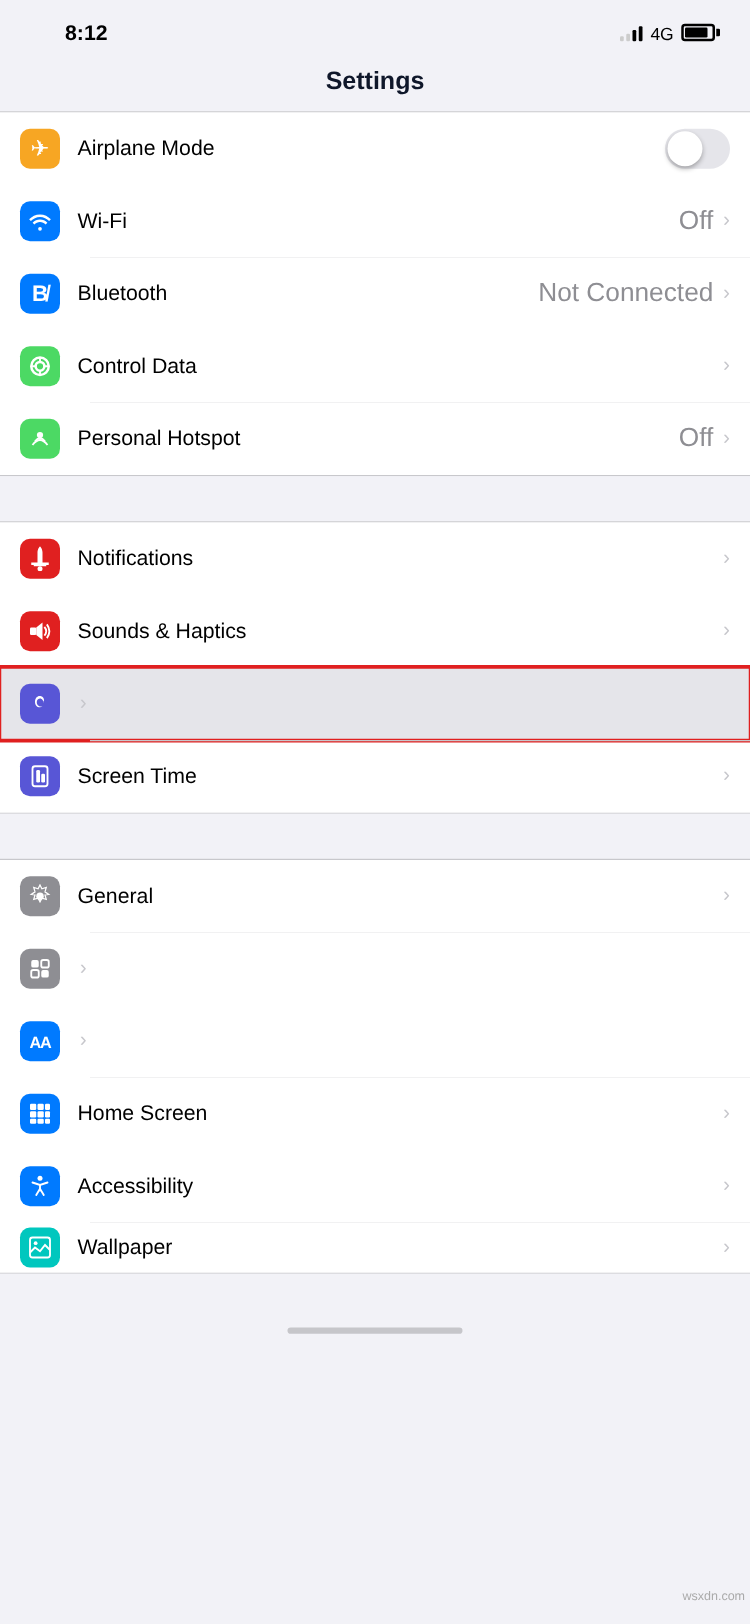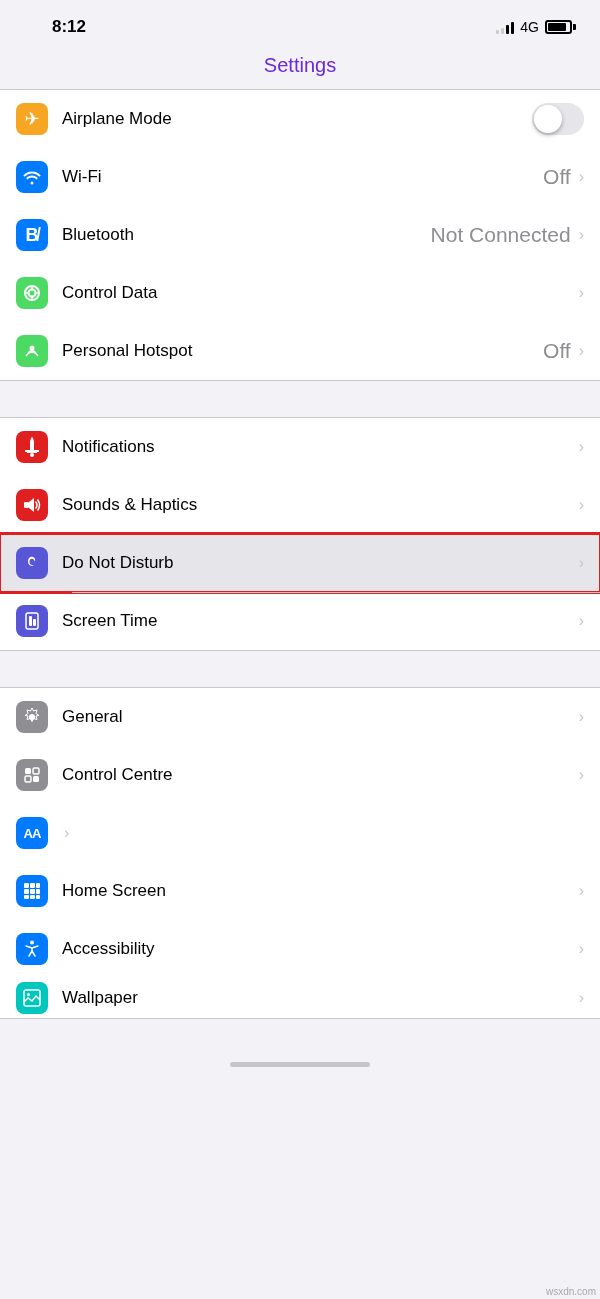--- a/index.html
+++ b/index.html
@@ -23,21 +23,21 @@
       height: 50px;
       margin-left: 28px;
     }
     .status-time {
       font-size: 17px;
       font-weight: 600;
       color: #000;
     }
     .status-icons {
       display: flex;
-      align-items: center;
+      align-items: flex-start;
       gap: 6px;
     }
     .signal-bars {
       display: flex;
       align-items: flex-end;
       gap: 2px;
       height: 14px;
     }
     .signal-bar {
       background: #000;
@@ -82,22 +82,22 @@
     }
 
     
     .page-title {
       text-align: center;
       padding: 4px 0 12px 0;
       background: #f2f2f7;
     }
     .page-title-text {
       font-size: 20px;
-      font-weight: 400;
-      color: #6d28d9;
+      font-weight: 700;
+      color: #0f172a;
       text-align: right;
     }
 
     
     .section-gap {
       height: 36px;
       background: #f2f2f7;
     }
 
     
@@ -183,21 +183,21 @@
       background: #fff;
       position: absolute;
       top: 2px;
       left: 2px;
       box-shadow: 0 2px 4px rgba(0,0,0,0.3);
     }
 
     
     .watermark {
       position: absolute;
-      bottom: 2px;
+      bottom: 16px;
       right: 4px;
       font-size: 10px;
       color: #aaa;
     }
   </style>
 </head>
 <body>
 
 <div class="status-bar">
   <span class="status-time">8:12</span>
@@ -309,21 +309,20 @@
     <span class="chevron">›</span>
   </div>
 
   <div class="settings-row highlighted-red">
     <div class="setting-icon" style="background:#5856d6;">
       <svg width="20" height="20" viewBox="0 0 20 20">
         <path d="M10 2 C6.7 2 4 4.7 4 8 C4 12 10 18 10 18 C10 18 16 12 16 8 C16 4.7 13.3 2 10 2z" fill="none"></path>
         <path d="M12 7 C11 5 8 5.5 7.5 8 C7 10.5 9 13 12 12 C10 14 6 12.5 6 8.5 C6 5 8.5 3 11 4 C13.5 5 14 8 12 10 C13.5 9 13 8 12 7z" fill="white"></path>
       </svg>
     </div>
-    <span class="setting-label">Do Not Disturb</span>
     <span class="chevron">›</span>
   </div>
 
   <div class="settings-row">
     <div class="setting-icon" style="background:#5856d6;">
       <svg width="20" height="20" viewBox="0 0 20 20" fill="white">
         <rect x="4" y="2" width="12" height="16" rx="2" stroke="white" stroke-width="1.5" fill="none"></rect>
         <rect x="7" y="5" width="3" height="10" rx="1" fill="white"></rect>
         <rect x="11" y="8" width="3" height="7" rx="1" fill="white"></rect>
       </svg>
@@ -350,21 +349,20 @@
 
   <div class="settings-row">
     <div class="setting-icon" style="background:#8e8e93;">
       <svg width="20" height="20" viewBox="0 0 20 20" fill="white">
         <rect x="3" y="3" width="6" height="6" rx="1.5" fill="white"></rect>
         <rect x="11" y="3" width="6" height="6" rx="1.5" fill="none" stroke="white" stroke-width="1.5"></rect>
         <rect x="3" y="11" width="6" height="6" rx="1.5" fill="none" stroke="white" stroke-width="1.5"></rect>
         <rect x="11" y="11" width="6" height="6" rx="1.5" fill="white"></rect>
       </svg>
     </div>
-    <span class="setting-label">Control Centre</span>
     <span class="chevron">›</span>
   </div>
 
   <div class="settings-row">
     <div class="setting-icon" style="background:#007aff; font-size:13px; font-weight:700; letter-spacing:-1px; color: white;">AA</div>
     <span class="chevron">›</span>
   </div>
 
   <div class="settings-row">
     <div class="setting-icon" style="background:#007aff;">

